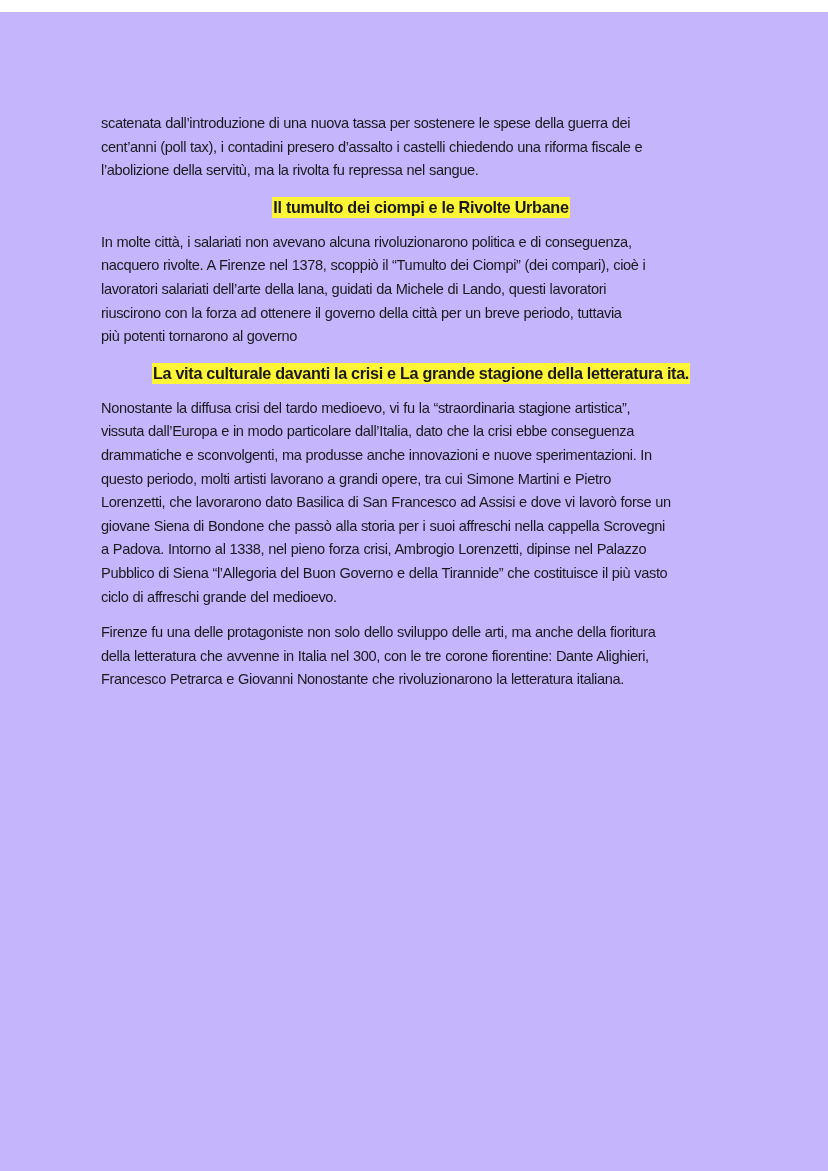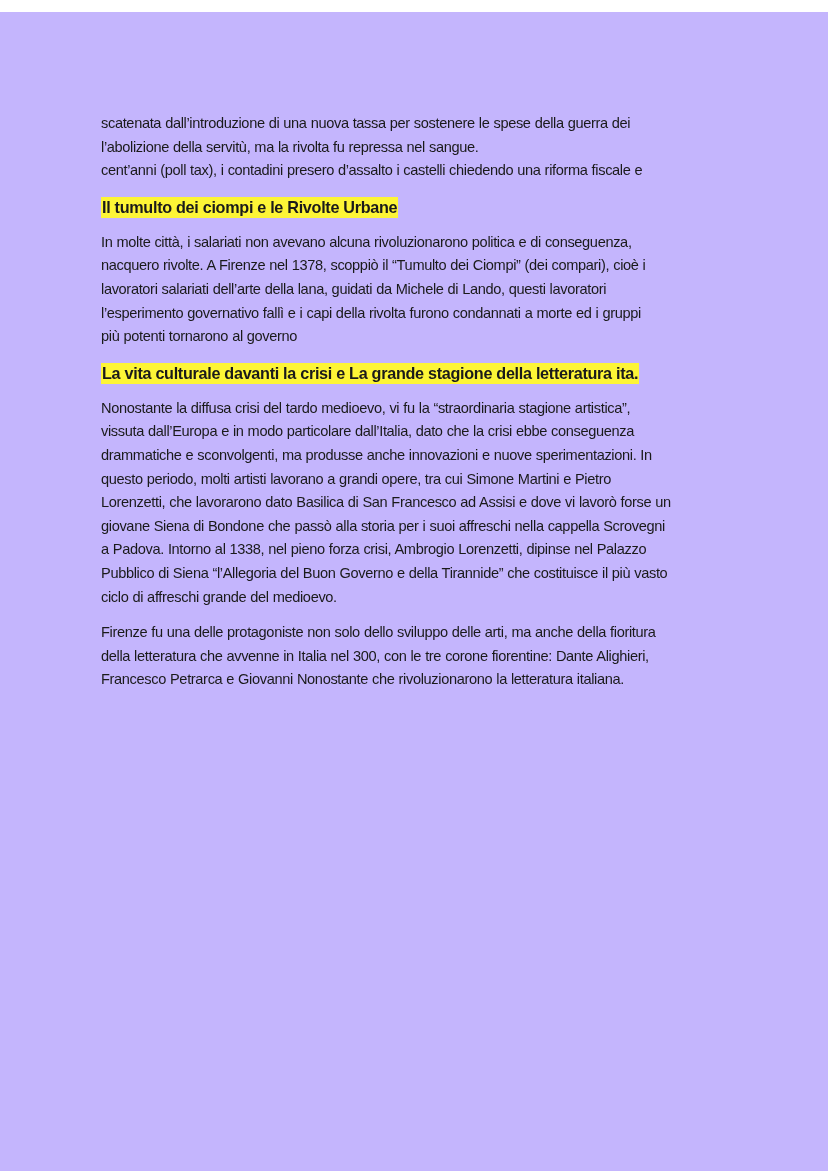--- a/index.html
+++ b/index.html
@@ -18,47 +18,48 @@
     margin: 0 0 12px 0;
     letter-spacing: -0.35px;
     word-spacing: 0.3px;
   }
   .para .line { display: block; white-space: nowrap; }
   .heading {
     margin: 0 0 12px 0;
     font-size: 16.2px;
     line-height: 24px;
     letter-spacing: -0.3px;
+    text-align: center;
   }
   .heading span {
     background: #fdf536;
     padding: 1px 1px 2px 1px;
   }
 </style>
 </head>
 <body>
 
 <div class="page">
   <div class="content">
 
     <p class="para">
       <span class="line">scatenata dall’introduzione di una nuova tassa per sostenere le spese della guerra dei</span>
+      <span class="line">cent’anni (poll tax), i contadini presero d’assalto i castelli chiedendo una riforma fiscale e</span>
       <span class="line">l’abolizione della servitù, ma la rivolta fu repressa nel sangue.</span>
-      <span class="line">cent’anni (poll tax), i contadini presero d’assalto i castelli chiedendo una riforma fiscale e</span>
     </p>
 
     <h2 class="heading">
       <span>Il tumulto dei ciompi e le Rivolte Urbane</span>
     </h2>
 
     <p class="para">
       <span class="line">In molte città, i salariati non avevano alcuna rivoluzionarono politica e di conseguenza,</span>
       <span class="line">nacquero rivolte. A Firenze nel 1378, scoppiò il “Tumulto dei Ciompi” (dei compari), cioè i</span>
       <span class="line">lavoratori salariati dell’arte della lana, guidati da Michele di Lando, questi lavoratori</span>
-      <span class="line">l’esperimento governativo fallì e i capi della rivolta furono condannati a morte ed i gruppi</span>
+      <span class="line">riuscirono con la forza ad ottenere il governo della città per un breve periodo, tuttavia</span>
       <span class="line">più potenti tornarono al governo</span>
     </p>
 
     <h2 class="heading">
       <span>La vita culturale davanti la crisi e La grande stagione della letteratura ita.</span>
     </h2>
 
     <p class="para">
       <span class="line">Nonostante la diffusa crisi del tardo medioevo, vi fu la “straordinaria stagione artistica”,</span>
       <span class="line">vissuta dall’Europa e in modo particolare dall’Italia, dato che la crisi ebbe conseguenza</span>

